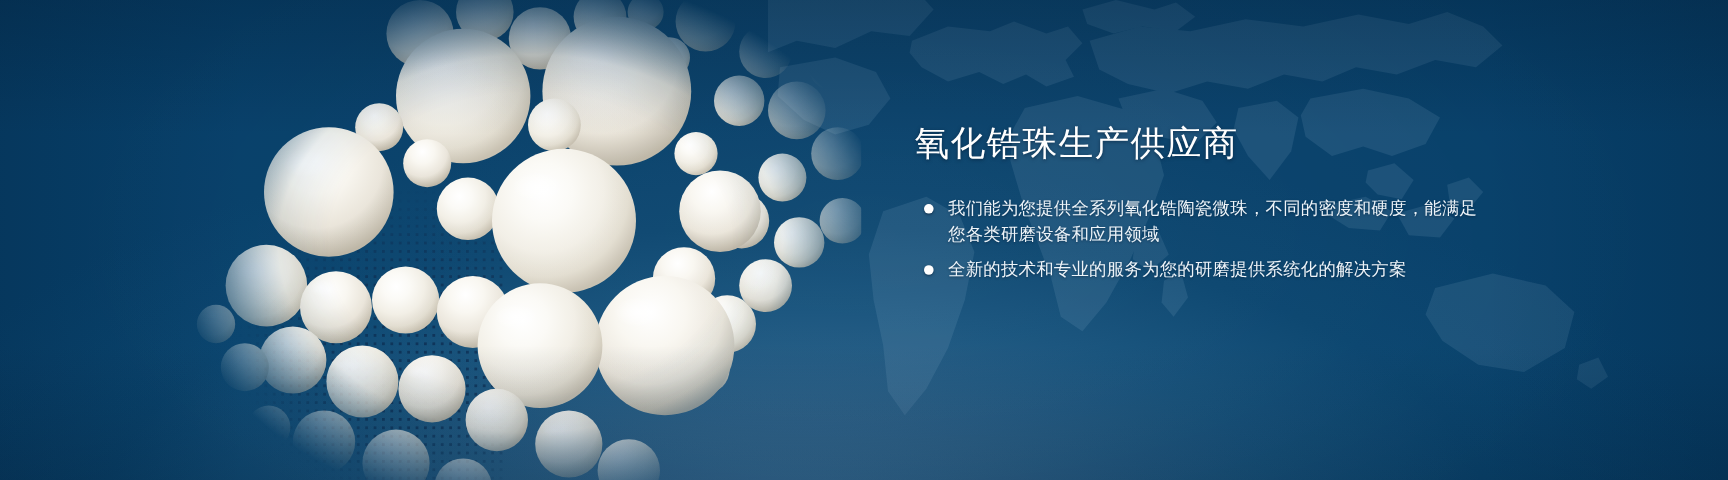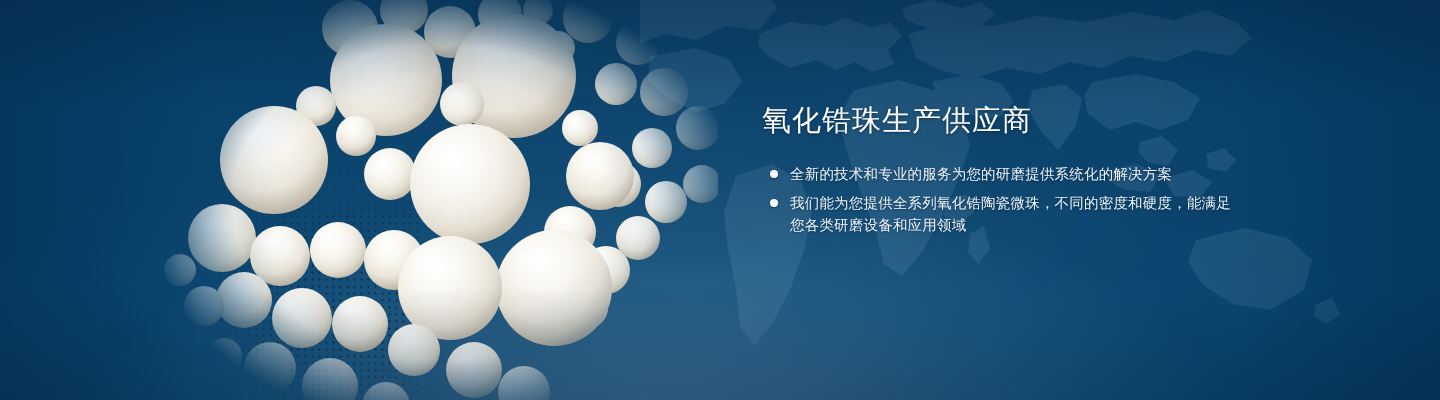--- a/index.html
+++ b/index.html
@@ -220,22 +220,22 @@
     </svg>
   </div>
 
   <div class="bg-vign"></div>
 
   <div class="copy">
     <h1 class="headline">氧化锆珠生产供应商</h1>
     <ul class="bullets">
       <li class="bullet">
         <span class="dot"></span>
-        <span>全新的技术和专业的服务为您的研磨提供系统化的解决方案</span>
+        <span>我们能为您提供全系列氧化锆陶瓷微珠，不同的密度和硬度，能满足您各类研磨设备和应用领域</span>
       </li>
       <li class="bullet">
         <span class="dot"></span>
-        <span>我们能为您提供全系列氧化锆陶瓷微珠，不同的密度和硬度，能满足您各类研磨设备和应用领域</span>
+        <span>全新的技术和专业的服务为您的研磨提供系统化的解决方案</span>
       </li>
     </ul>
   </div>
 
 </div>
 
 </body></html>

